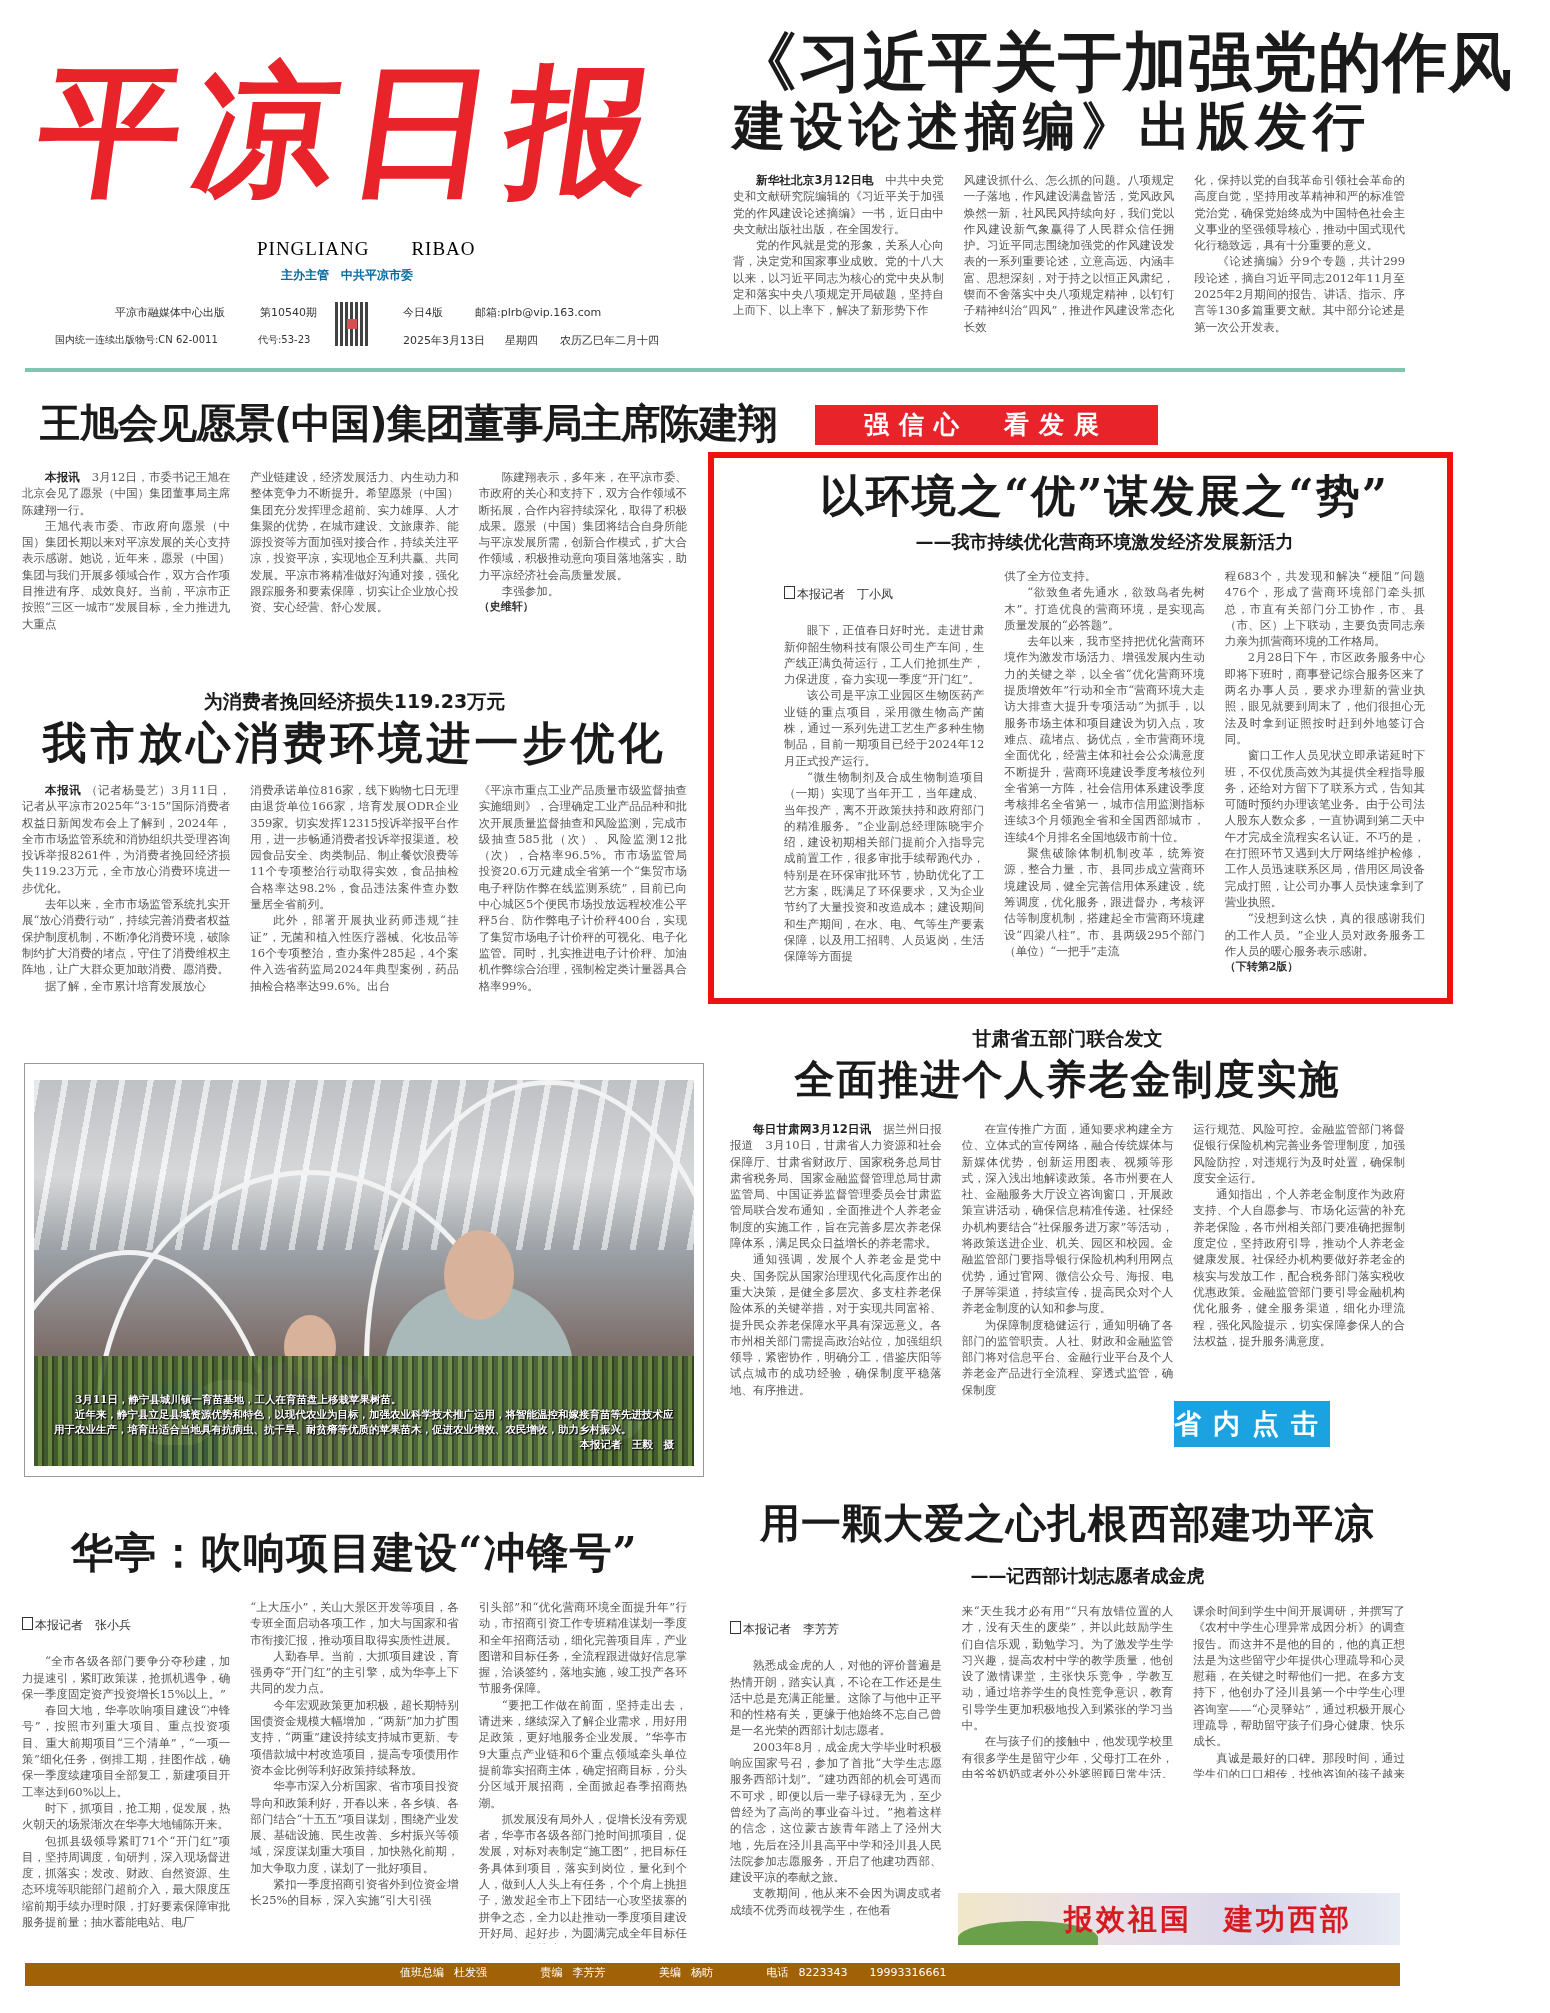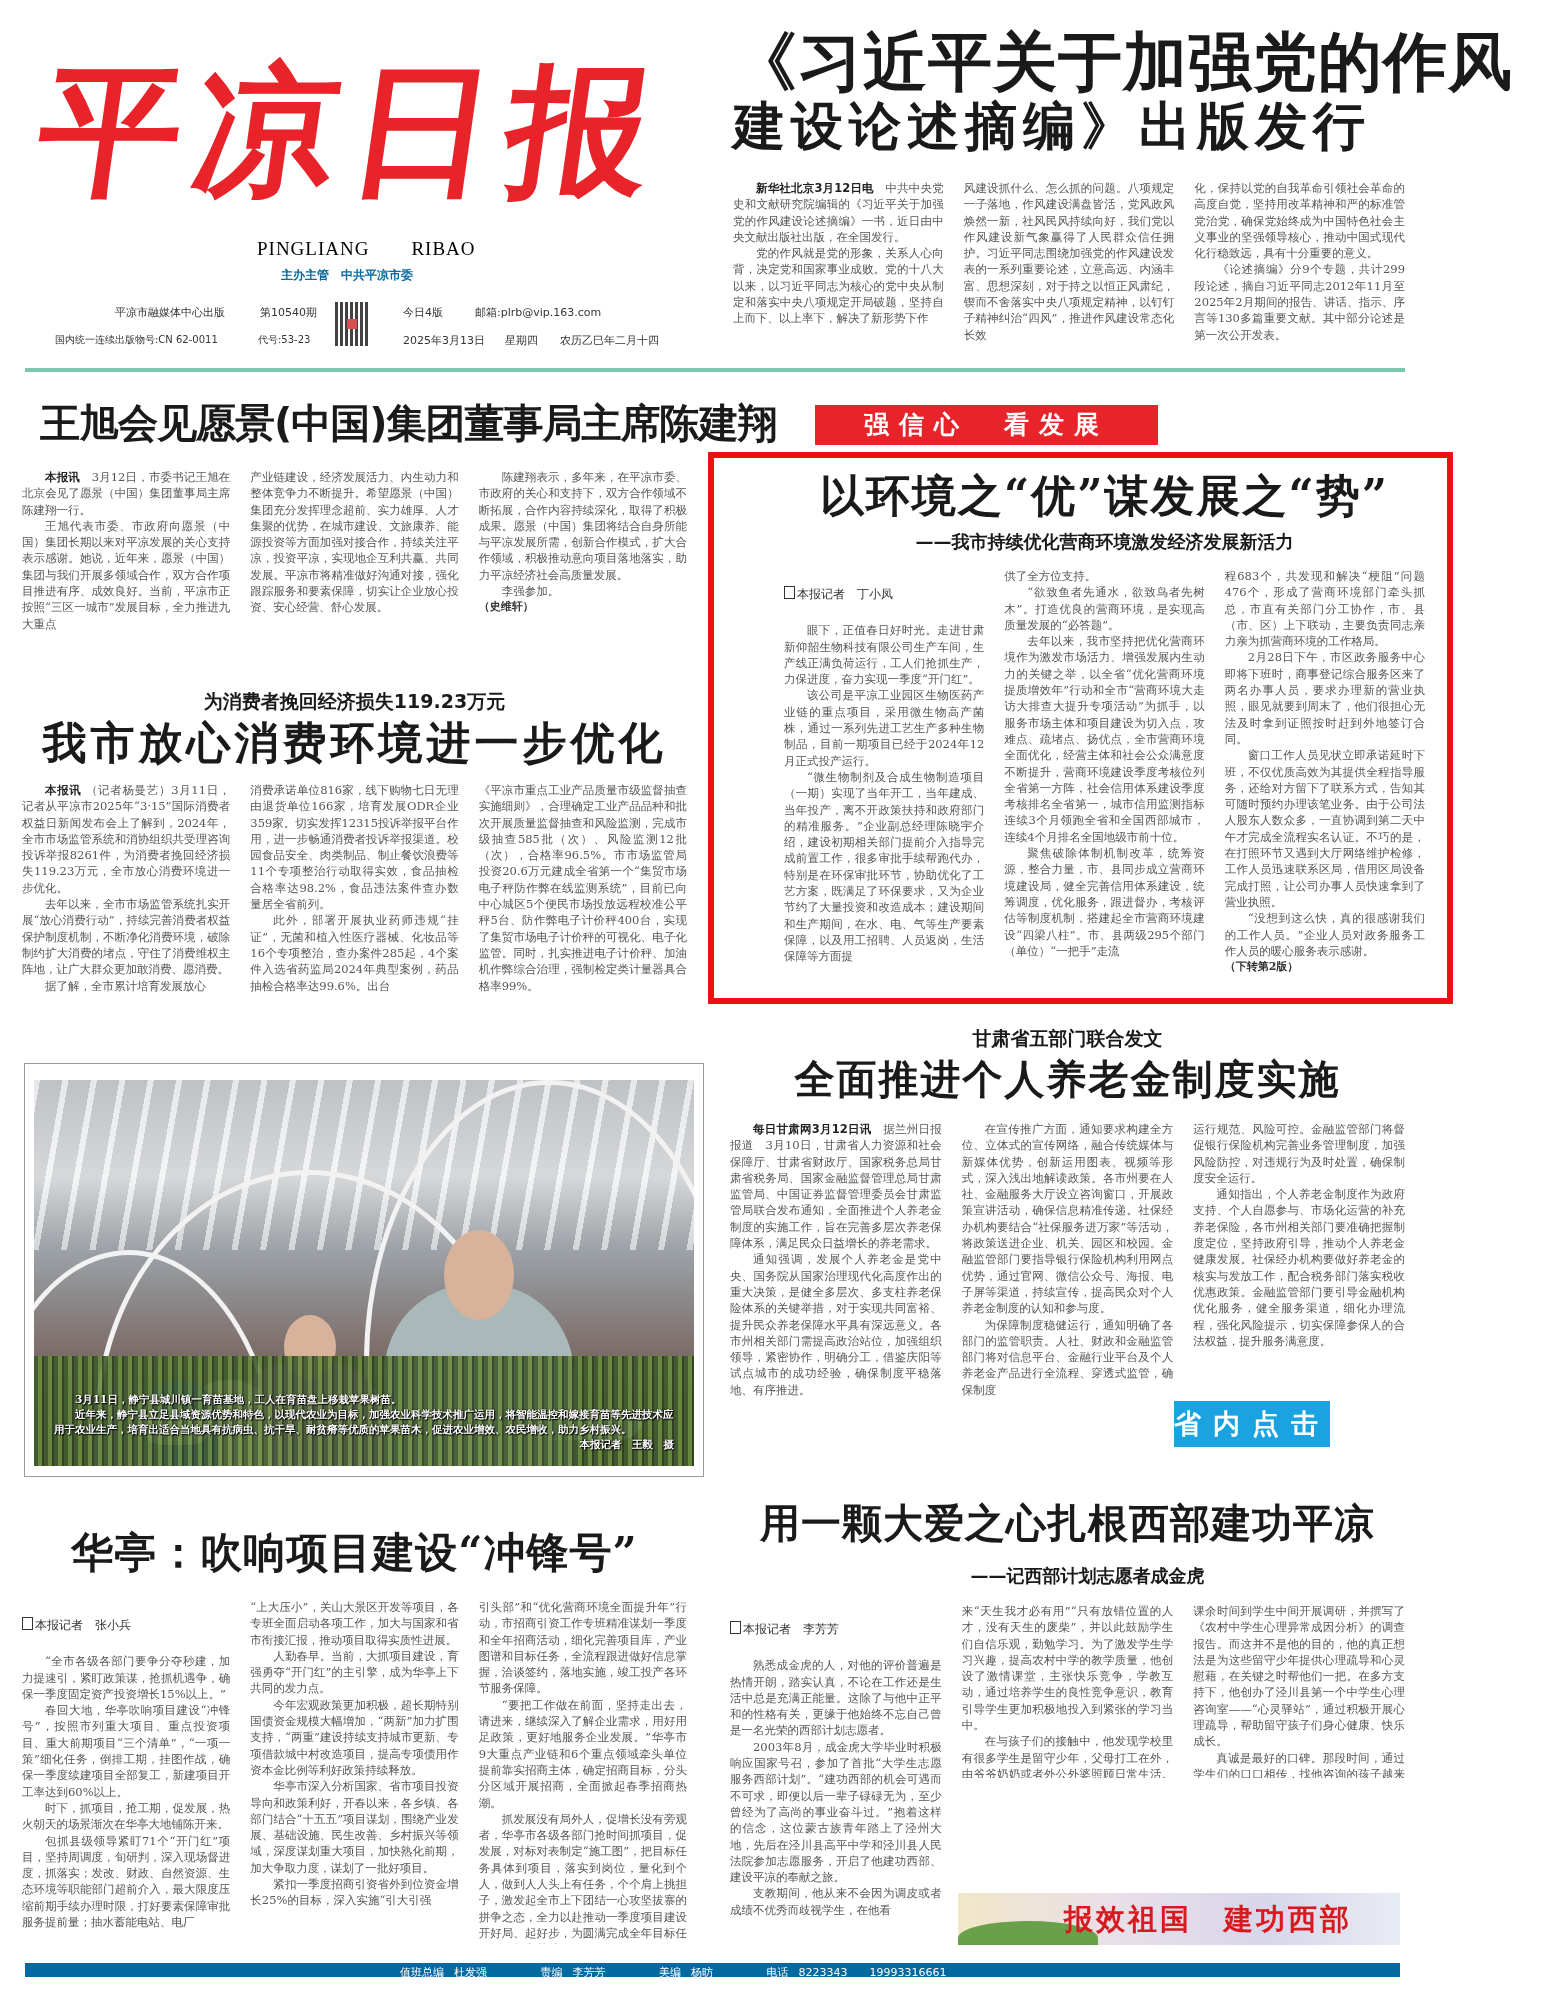--- a/index.html
+++ b/index.html
@@ -34,21 +34,21 @@
   .photo .head{position:absolute;border-radius:50%;background:#d8b29a;}
   .photo .tray{position:absolute;height:22px;background:#cfe7dc;border-radius:0 0 30px 30px;border-top:3px solid #eee;}
   .photo .bed{position:absolute;left:0;bottom:0;width:100%;height:110px;background:repeating-linear-gradient(90deg,#3f5a2c 0 4px,#6b8a3e 4px 8px,#2e3d22 8px 10px);opacity:.9;}
   .caption{position:absolute;left:20px;bottom:14px;width:620px;font-size:10.5px;line-height:15px;color:#fff;text-shadow:1px 1px 1px #000,0 0 2px #000;font-weight:bold;}
   .caption p{margin:0;text-indent:2em;}
   .caption .credit{float:right;}
   .blue-tag{left:1174px;top:1401px;width:156px;height:46px;background:#1aa3e0;color:#fff;font-family:"DejaVu Sans",sans-serif;font-weight:bold;font-size:27px;text-align:center;line-height:46px;letter-spacing:12px;}
   .promo-banner{left:958px;top:1893px;width:442px;height:52px;background:linear-gradient(90deg,#f1e7c8 0%,#e9dfe8 35%,#d8d6ea 70%,#e8ecf4 100%);overflow:hidden;}
   .promo-banner .hill{position:absolute;left:0;bottom:-10px;width:140px;height:34px;background:#6aa04a;border-radius:50% 50% 0 0;}
   .promo-banner .txt{position:absolute;left:60px;top:0;width:380px;height:52px;line-height:52px;text-align:center;color:#d71920;font-family:"DejaVu Sans",sans-serif;font-weight:bold;font-size:29px;letter-spacing:3px;white-space:nowrap;}
-  .footer{left:25px;top:1963px;width:1375px;height:14px;background:#0369a1;color:#fff;font-family:"DejaVu Sans",sans-serif;font-size:11px;line-height:19px;white-space:nowrap;}
+  .footer{left:25px;top:1963px;width:1375px;height:23px;background:#a16207;color:#fff;font-family:"DejaVu Sans",sans-serif;font-size:11px;line-height:19px;white-space:nowrap;}
   .footer span{margin-right:10px;}
   .footer .grp{margin-right:40px;}
 </style>
 </head>
 <body>
 
 <div class="abs masthead-logo">平凉日报</div>
 <div class="abs pinyin">
   <span>PINGLIANG</span><span>RIBAO</span>
 </div>
@@ -61,21 +61,21 @@
 <div class="abs qr"></div>
 <div class="abs meta" style="left:403px;top:305px;">今日4版</div>
 <div class="abs meta" style="left:475px;top:305px;">邮箱:plrb@vip.163.com</div>
 <div class="abs meta" style="left:403px;top:333px;">2025年3月13日</div>
 <div class="abs meta" style="left:505px;top:333px;">星期四</div>
 <div class="abs meta" style="left:560px;top:333px;">农历乙巳年二月十四</div>
 
 <div class="abs" style="left:733px;top:30px;width:672px;">
   <div class="headline-black" style="font-size:64px;line-height:64px;letter-spacing:1px;">《习近平关于加强党的作风</div>
   <div class="headline-black" style="font-size:52px;line-height:64px;letter-spacing:6px;">建设论述摘编》出版发行</div>
-  <div class="cols" style="margin-top:22px;height:170px;">
+  <div class="cols" style="margin-top:14px;height:170px;">
     <div class="col">
       <p><span class="lead">新华社北京3月12日电</span>　<span>中共中央党史和文献研究院编辑的《习近平关于加强党的作风建设论述摘编》一书，近日由中央文献出版社出版，在全国发行。</span></p>
       <p>党的作风就是党的形象，关系人心向背，决定党和国家事业成败。党的十八大以来，以习近平同志为核心的党中央从制定和落实中央八项规定开局破题，坚持自上而下、以上率下，解决了新形势下作</p>
     </div>
     <div class="col">
       <p style="text-indent:0">风建设抓什么、怎么抓的问题。八项规定一子落地，作风建设满盘皆活，党风政风焕然一新，社风民风持续向好，我们党以作风建设新气象赢得了人民群众信任拥护。习近平同志围绕加强党的作风建设发表的一系列重要论述，立意高远、内涵丰富、思想深刻，对于持之以恒正风肃纪，锲而不舍落实中央八项规定精神，以钉钉子精神纠治“四风”，推进作风建设常态化长效</p>
     </div>
     <div class="col">
       <p style="text-indent:0">化，保持以党的自我革命引领社会革命的高度自觉，坚持用改革精神和严的标准管党治党，确保党始终成为中国特色社会主义事业的坚强领导核心，推动中国式现代化行稳致远，具有十分重要的意义。</p>
       <p>《论述摘编》分9个专题，共计299段论述，摘自习近平同志2012年11月至2025年2月期间的报告、讲话、指示、序言等130多篇重要文献。其中部分论述是第一次公开发表。</p>

